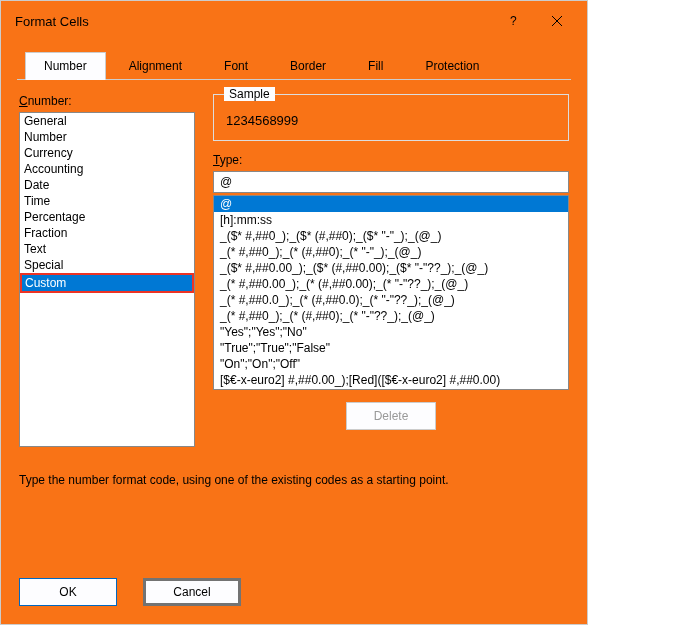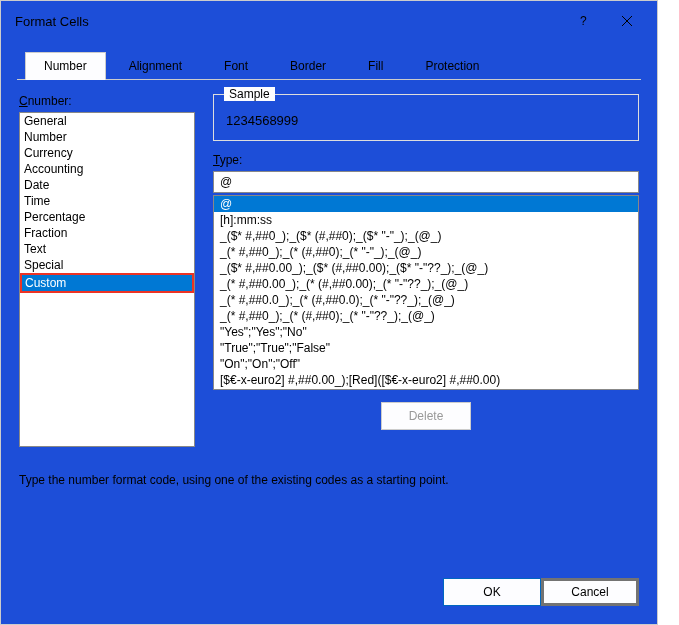--- a/index.html
+++ b/index.html
@@ -5,24 +5,24 @@
     * { box-sizing: border-box; margin: 0; padding: 0; }
     body {
       font-family: 'Segoe UI', Tahoma, sans-serif;
       font-size: 12px;
       background: #fff;
       width: 679px;
       height: 625px;
       color: #000;
     }
     .dialog {
-      width: 658px;
+      width: 588px;
       height: 625px;
       border: 1px solid #ccc;
-      background: #1d4ed8;
+      background: #f97316;
       display: flex;
       flex-direction: column;
     }
     .titlebar {
       display: flex;
       align-items: center;
       height: 40px;
       padding: 0 8px 0 14px;
     }
     .titlebar-title {
@@ -155,22 +155,22 @@
       color: #999;
       cursor: default;
       font-size: 12px;
     }
     .hint {
       margin-top: 26px;
       font-size: 12px;
     }
     .buttons {
       display: flex;
-      justify-content: flex-end;
-      gap: 0;
+      justify-content: flex-start;
+      gap: 26px;
       padding: 14px 18px 18px 18px;
     }
     .btn {
       width: 98px;
       height: 28px;
       border: 3px solid #737373;
       background: #fdfdff;
       cursor: pointer;
       font-size: 12px;
     }

